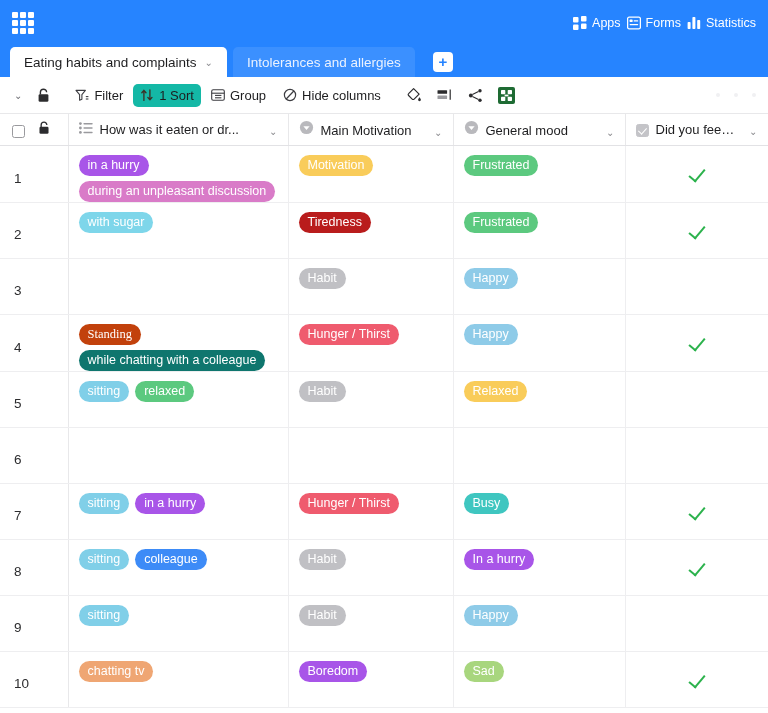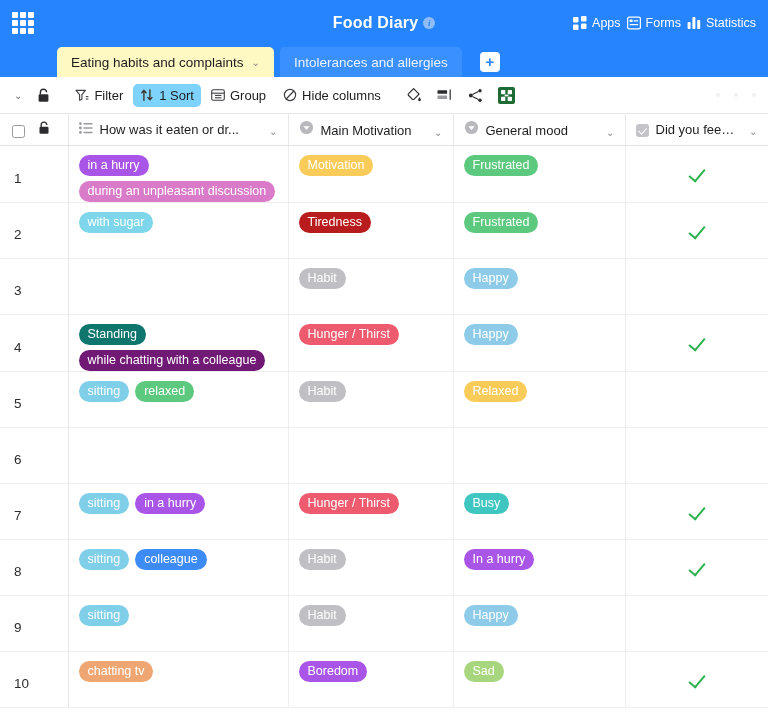--- a/index.html
+++ b/index.html
@@ -83,21 +83,21 @@
   }
   .tab {
     height: 30px;
     display: flex; align-items: center; gap: 8px;
     padding: 0 14px;
     font-size: 13.5px;
     border-radius: 5px 5px 0 0;
     cursor: pointer;
     white-space: nowrap;
   }
-  .tab.active { background: #fef9c3; color: #1d1d1f; margin-left: 47px; }
+  .tab.active { background: #ffffff; color: #1d1d1f; }
   .tab.inactive { background: #3b90ff; color: #eaf2ff; }
   .tab .caret { font-size: 10px; color: #8a8a8e; }
   .tab-add {
     width: 20px; height: 20px;
     background: #ffffff;
     color: #2684ff;
     border-radius: 4px;
     font-size: 15px;
     line-height: 19px;
     text-align: center;
@@ -119,21 +119,21 @@
     font-size: 13px;
     color: #1d1d1f;
   }
   .tool {
     display: flex; align-items: center; gap: 5px;
     padding: 4px 7px;
     border-radius: 5px;
     cursor: pointer;
     white-space: nowrap;
   }
-  .tool.highlight { background: #7dd3fc; }
+  .tool.highlight { background: #14b8a6; }
   .tool .chev { color: #6e6e73; font-size: 10px; }
   .tool svg { display: block; flex: none; }
   .tool-sep { width: 6px; }
   .tool-icon-only { padding: 4px 6px; }
   .excel-btn {
     width: 17px; height: 17px;
     background: #1e6b33;
     border-radius: 2px;
     display: flex; align-items: center; justify-content: center;
     cursor: pointer;
@@ -239,23 +239,20 @@
         <i></i>
         <i></i>
         <i></i>
         <i></i>
         <i></i>
         <i></i>
         <i></i>
       </div>
   </div>
 
-  <div class="app-title">
-    <span>Food Diary</span><span class="info-dot">i</span>
-  </div>
 
   <div class="topbar-right">
     <div class="tb-item">
       <span>
         <svg width="14" height="14" viewBox="0 0 14 14">
             <rect x="0" y="1" width="5.5" height="5.5" rx="1" fill="#fff"></rect>
             <rect x="8" y="0" width="5.5" height="5.5" rx="1" fill="#fff"></rect>
             <rect x="0" y="8.5" width="5.5" height="5.5" rx="1" fill="#fff"></rect>
             <rect x="8" y="7.5" width="5.5" height="5.5" rx="1" fill="#fff"></rect>
           </svg>
@@ -553,24 +550,24 @@
               </div>
             </div>
           </td>
           <td class="feel-cell"></td>
         </tr>
         <tr>
           <td class="num-cell">4</td>
           <td>
             <div>
               <div class="tagrow">
-                <span class="tag" style="background: #0f766e;">Standing</span>
-              </div>
-              <div class="tagrow">
-                <span class="tag" style="background: #701a75;">while chatting with a colleague</span>
+                <span class="tag" style="background: #c2410c; font-family: Liberation Serif, serif;">Standing</span>
+              </div>
+              <div class="tagrow">
+                <span class="tag" style="background: #0f766e;">while chatting with a colleague</span>
               </div>
             </div>
           </td>
           <td>
             <div>
               <div class="tagrow">
                 <span class="tag" style="background: rgb(239, 91, 110);">Hunger / Thirst</span>
               </div>
             </div>
           </td>

